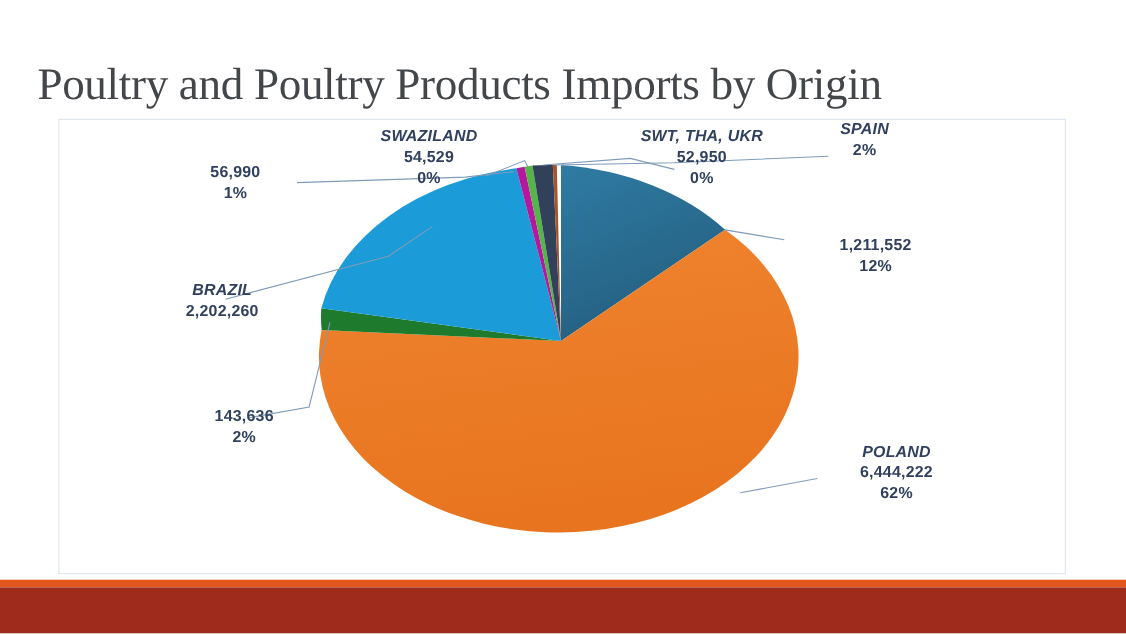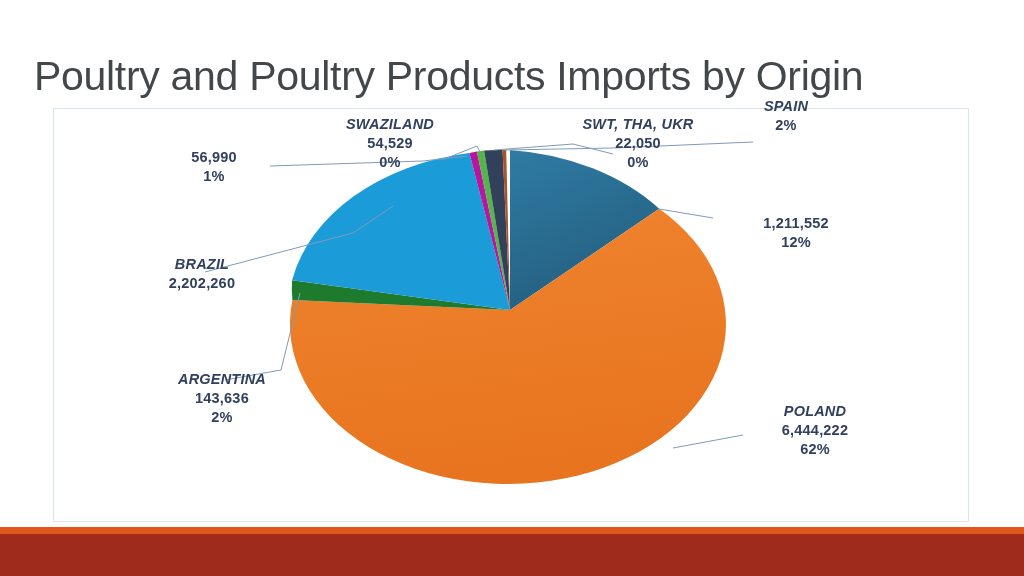--- a/index.html
+++ b/index.html
@@ -6,21 +6,21 @@
   html,body{margin:0;padding:0;}
   body{
     width:1024px;height:576px;overflow:hidden;background:#ffffff;
     font-family:"Liberation Sans",sans-serif;position:relative;
   }
   #slide{position:absolute;inset:0;background:#ffffff;}
 
   
   #slide-title{
     position:absolute;left:34px;top:48px;width:900px;height:56px;
-    font-family:Liberation Sans, sans-serif;
+    font-family:Liberation Serif, serif;
     font-size:41px;font-weight:400;letter-spacing:-0.3px;
     color:#44474a;white-space:nowrap;line-height:56px;
   }
 
   
   #chart-frame{
     position:absolute;left:53px;top:108px;width:916px;height:414px;
     border:1px solid #dbe5ee;background:#ffffff;box-sizing:border-box;
   }
 
@@ -35,21 +35,21 @@
     line-height:19px;text-align:center;white-space:nowrap;
     letter-spacing:.2px;
   }
   .dlabel .ln2,.dlabel .ln3{font-weight:700;}
   .dlabel .name{font-weight:700;font-style:italic;}
 
   
   #label-ireland       {left:134px; top:148px; width:160px;}
   #label-swaziland     {left:310px; top:115px; width:160px;}
   #label-swt-tha-ukr   {left:556px; top:115px; width:164px;}
-  #label-spain         {left:712px; top:97px; width:148px;}
+  #label-spain         {left:712px; top:109px; width:148px;}
   #label-south-africa  {left:708px; top:214px; width:176px;}
   #label-poland        {left:730px; top:402px; width:170px;}
   #label-brazil        {left:116px; top:255px; width:172px;}
   #label-argentina     {left:136px; top:370px; width:172px;}
 
   
   #band-orange{position:absolute;left:0;bottom:42px;width:1024px;height:7px;background:#e2571e;}
   #band-red{position:absolute;left:0;bottom:0;width:1024px;height:42px;background:#9e2b1c;}
 </style>
 </head>
@@ -118,21 +118,21 @@
   </div>
 
   <div class="dlabel" id="label-swaziland">
     <div class="name">SWAZILAND</div>
     <div class="ln2">54,529</div>
     <div class="ln3">0%</div>
   </div>
 
   <div class="dlabel" id="label-swt-tha-ukr">
     <div class="name">SWT, THA, UKR</div>
-    <div class="ln2">22,050</div>
+    <div class="ln2">52,950</div>
     <div class="ln3">0%</div>
   </div>
 
   <div class="dlabel" id="label-spain">
     <div class="name">SPAIN</div>
     <div class="ln3">2%</div>
   </div>
 
   <div class="dlabel" id="label-south-africa">
     <div class="ln2">1,211,552</div>
@@ -144,21 +144,20 @@
     <div class="ln2">6,444,222</div>
     <div class="ln3">62%</div>
   </div>
 
   <div class="dlabel" id="label-brazil">
     <div class="name">BRAZIL</div>
     <div class="ln2">2,202,260</div>
   </div>
 
   <div class="dlabel" id="label-argentina">
-    <div class="name">ARGENTINA</div>
     <div class="ln2">143,636</div>
     <div class="ln3">2%</div>
   </div>
 
   <div id="band-orange" style="background: rgb(226, 87, 30);"></div>
   <div id="band-red" style="background: rgb(158, 43, 28);"></div>
 
 </div>
 
 </body></html>

